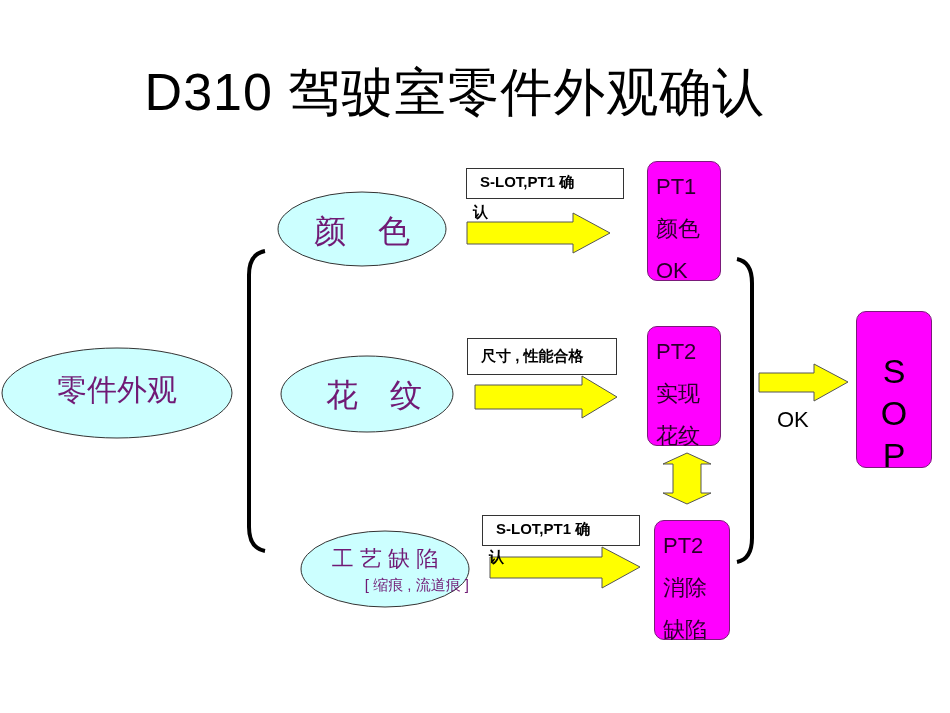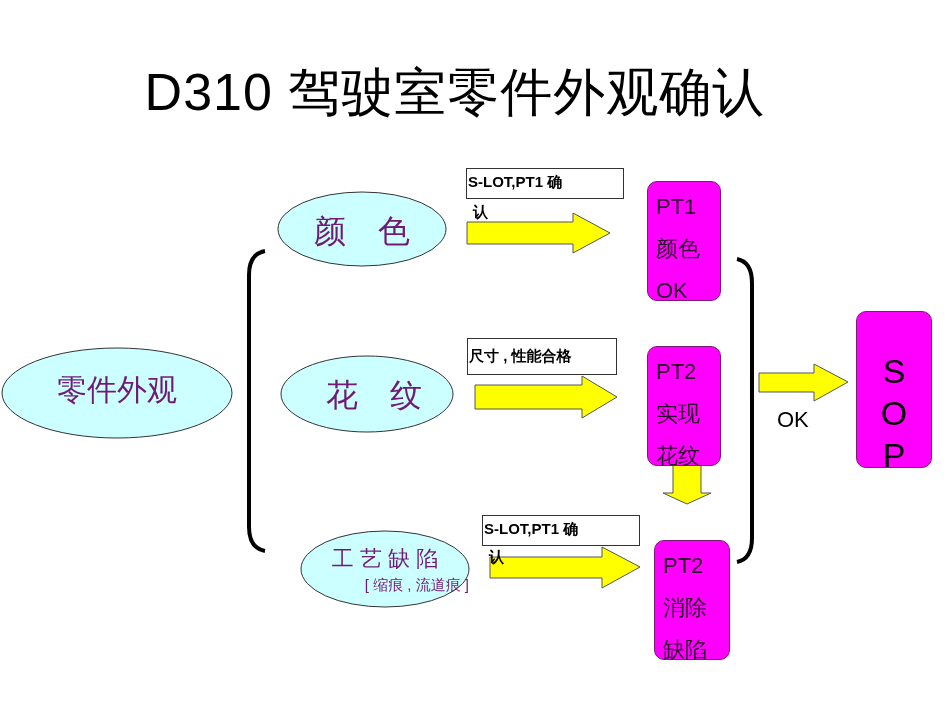--- a/index.html
+++ b/index.html
@@ -3,24 +3,24 @@
 <meta charset="utf-8">
 <style>
   html, body { margin:0; padding:0; }
   body { width:950px; height:713px; background:#ffffff; position:relative; overflow:hidden;
          font-family:"Liberation Sans", "DejaVu Sans", sans-serif; }
   .abs { position:absolute; }
   .title { left:0; top:58px; width:910px; text-align:center; font-size:52px; color:#000; letter-spacing:1px; }
   svg.canvas { position:absolute; left:0; top:0; }
   .ell-text { position:absolute; text-align:center; color:#701a75; }
   .label-box { position:absolute; background:#fff; border:1px solid #333; font-size:15px; font-weight:bold;
-               padding:2px 1px; box-sizing:border-box; line-height:22px; color:#000; }
+               padding:2px 13px; box-sizing:border-box; line-height:22px; color:#000; }
   .label-over { position:absolute; font-size:15px; font-weight:bold; color:#000; }
   .pbox { position:absolute; background:#ff00ff; border:1px solid #7a1a7a; border-radius:10px; box-sizing:border-box;
-          color:#2a002a; font-size:22px; padding:4px 8px; line-height:42px;margin-top:20px; }
+          color:#2a002a; font-size:22px; padding:4px 8px; line-height:42px; }
   .pbox div { white-space:nowrap; }
   .sop { position:absolute; background:#ff00ff; border:1px solid #7a1a7a; border-radius:10px; box-sizing:border-box;
          text-align:center; font-size:34px; color:#000; line-height:42px; padding-top:38px; }
   .ok { position:absolute; font-size:22px; color:#000; }
 </style>
 </head>
 <body>
 
 <div class="abs title">D310 驾驶室零件外观确认</div>
 

